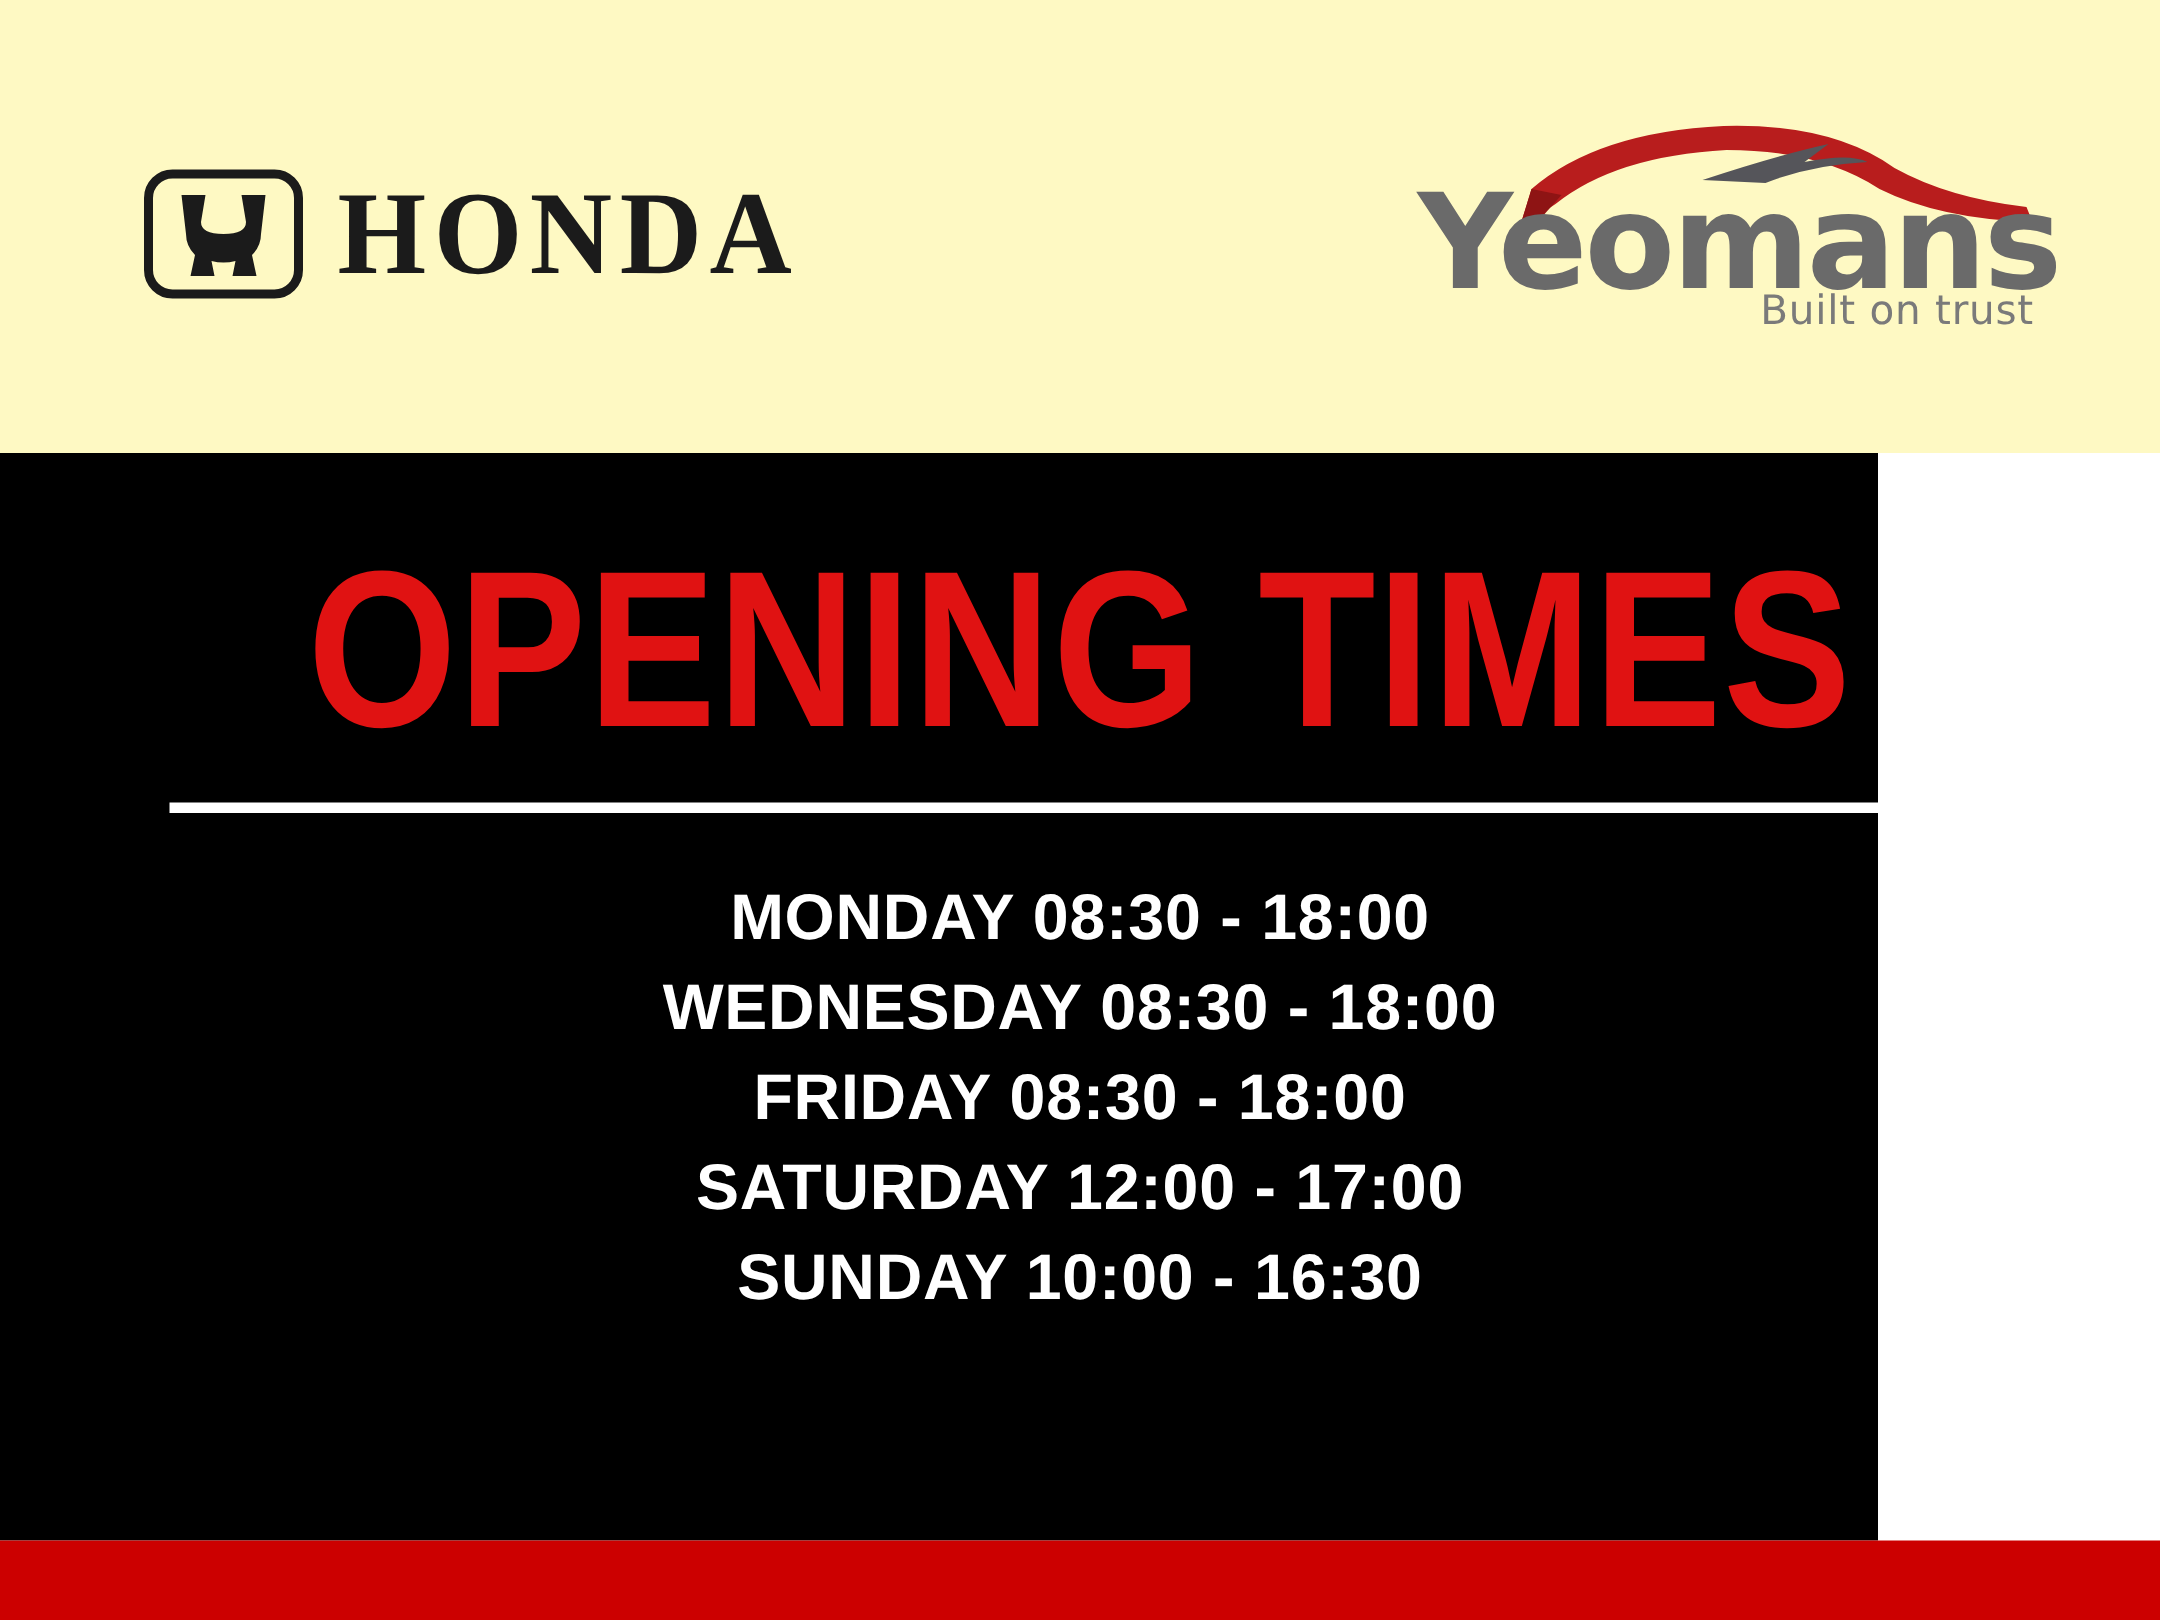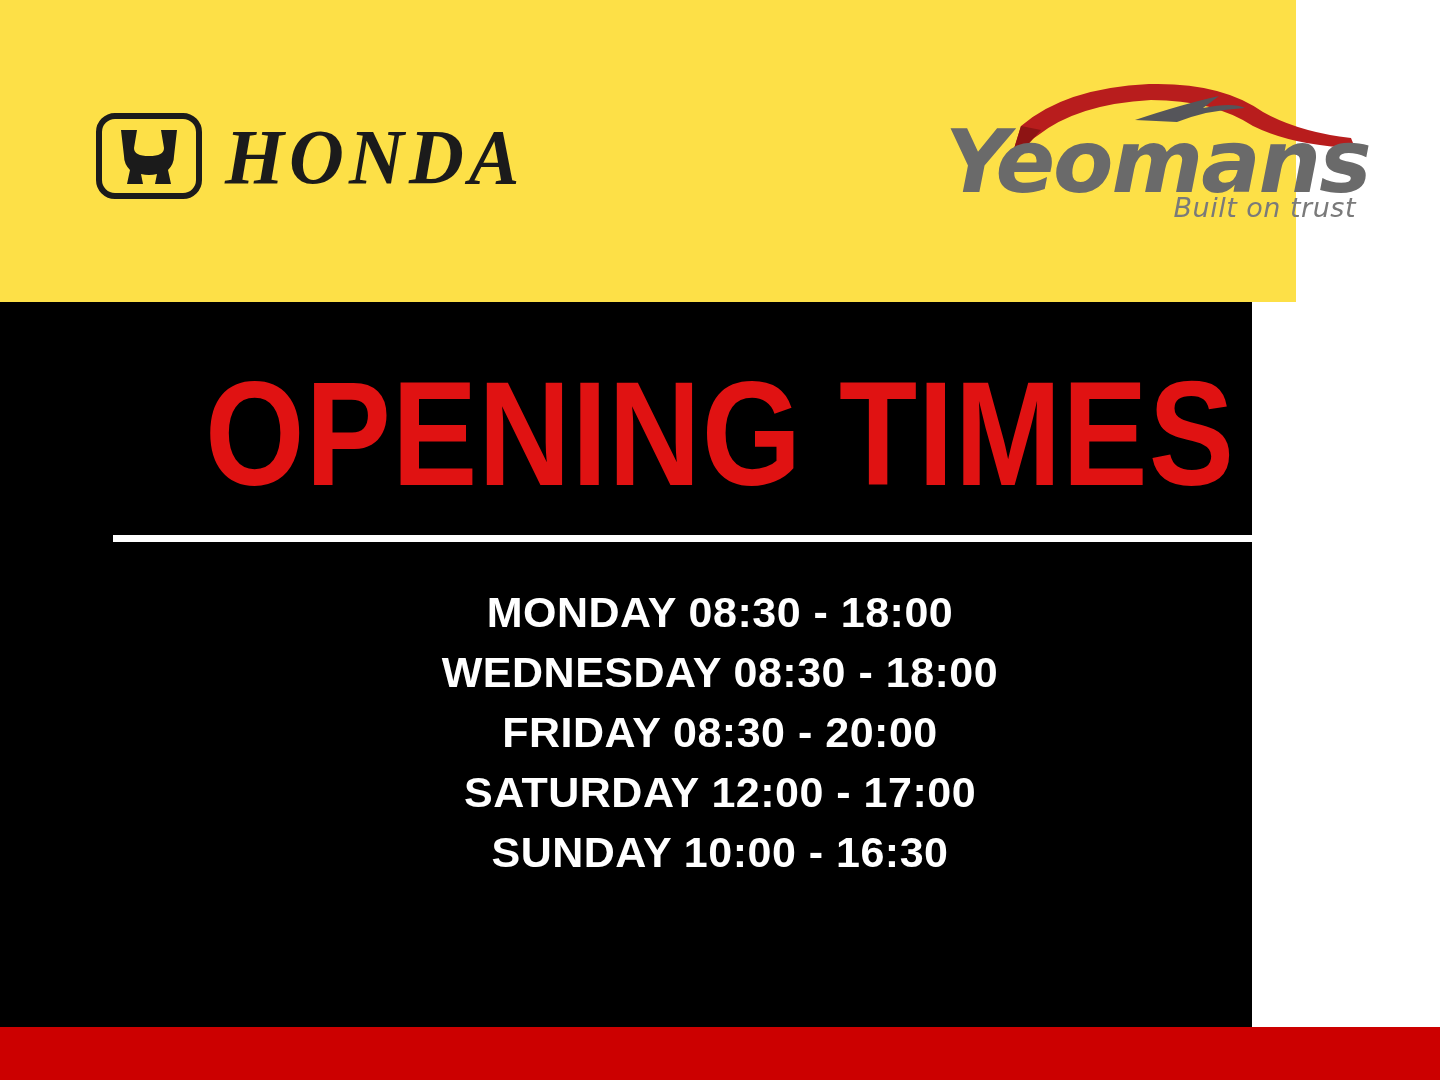--- a/index.html
+++ b/index.html
@@ -17,24 +17,23 @@
     height: 1080px;
     overflow: hidden;
     background: #ffffff;
   }
 
   
   .header-band {
     position: absolute;
     left: 0;
     top: 0;
-    width: 1296px;
+    width: 1440px;
     height: 302px;
-    background: #fde047;
-    font-style: italic;
+    background: #fef9c3;
   }
 
   
   .honda-lockup {
     position: absolute;
     left: 95px;
     top: 112px;
     display: flex;
     align-items: center;
     gap: 22px;
@@ -195,21 +194,21 @@
 
   <div class="body-band">
 
     <div class="page-title">OPENING TIMES</div>
 
     <div class="title-rule"></div>
 
     <div class="hours-list">
       <div class="hours-row">MONDAY 08:30 - 18:00</div>
       <div class="hours-row">WEDNESDAY 08:30 - 18:00</div>
-      <div class="hours-row">FRIDAY 08:30 - 20:00</div>
+      <div class="hours-row">FRIDAY 08:30 - 18:00</div>
       <div class="hours-row">SATURDAY 12:00 - 17:00</div>
       <div class="hours-row">SUNDAY 10:00 - 16:30</div>
     </div>
   </div>
 
   <div class="footer-band"></div>
 
 </div>
 
 </body></html>

